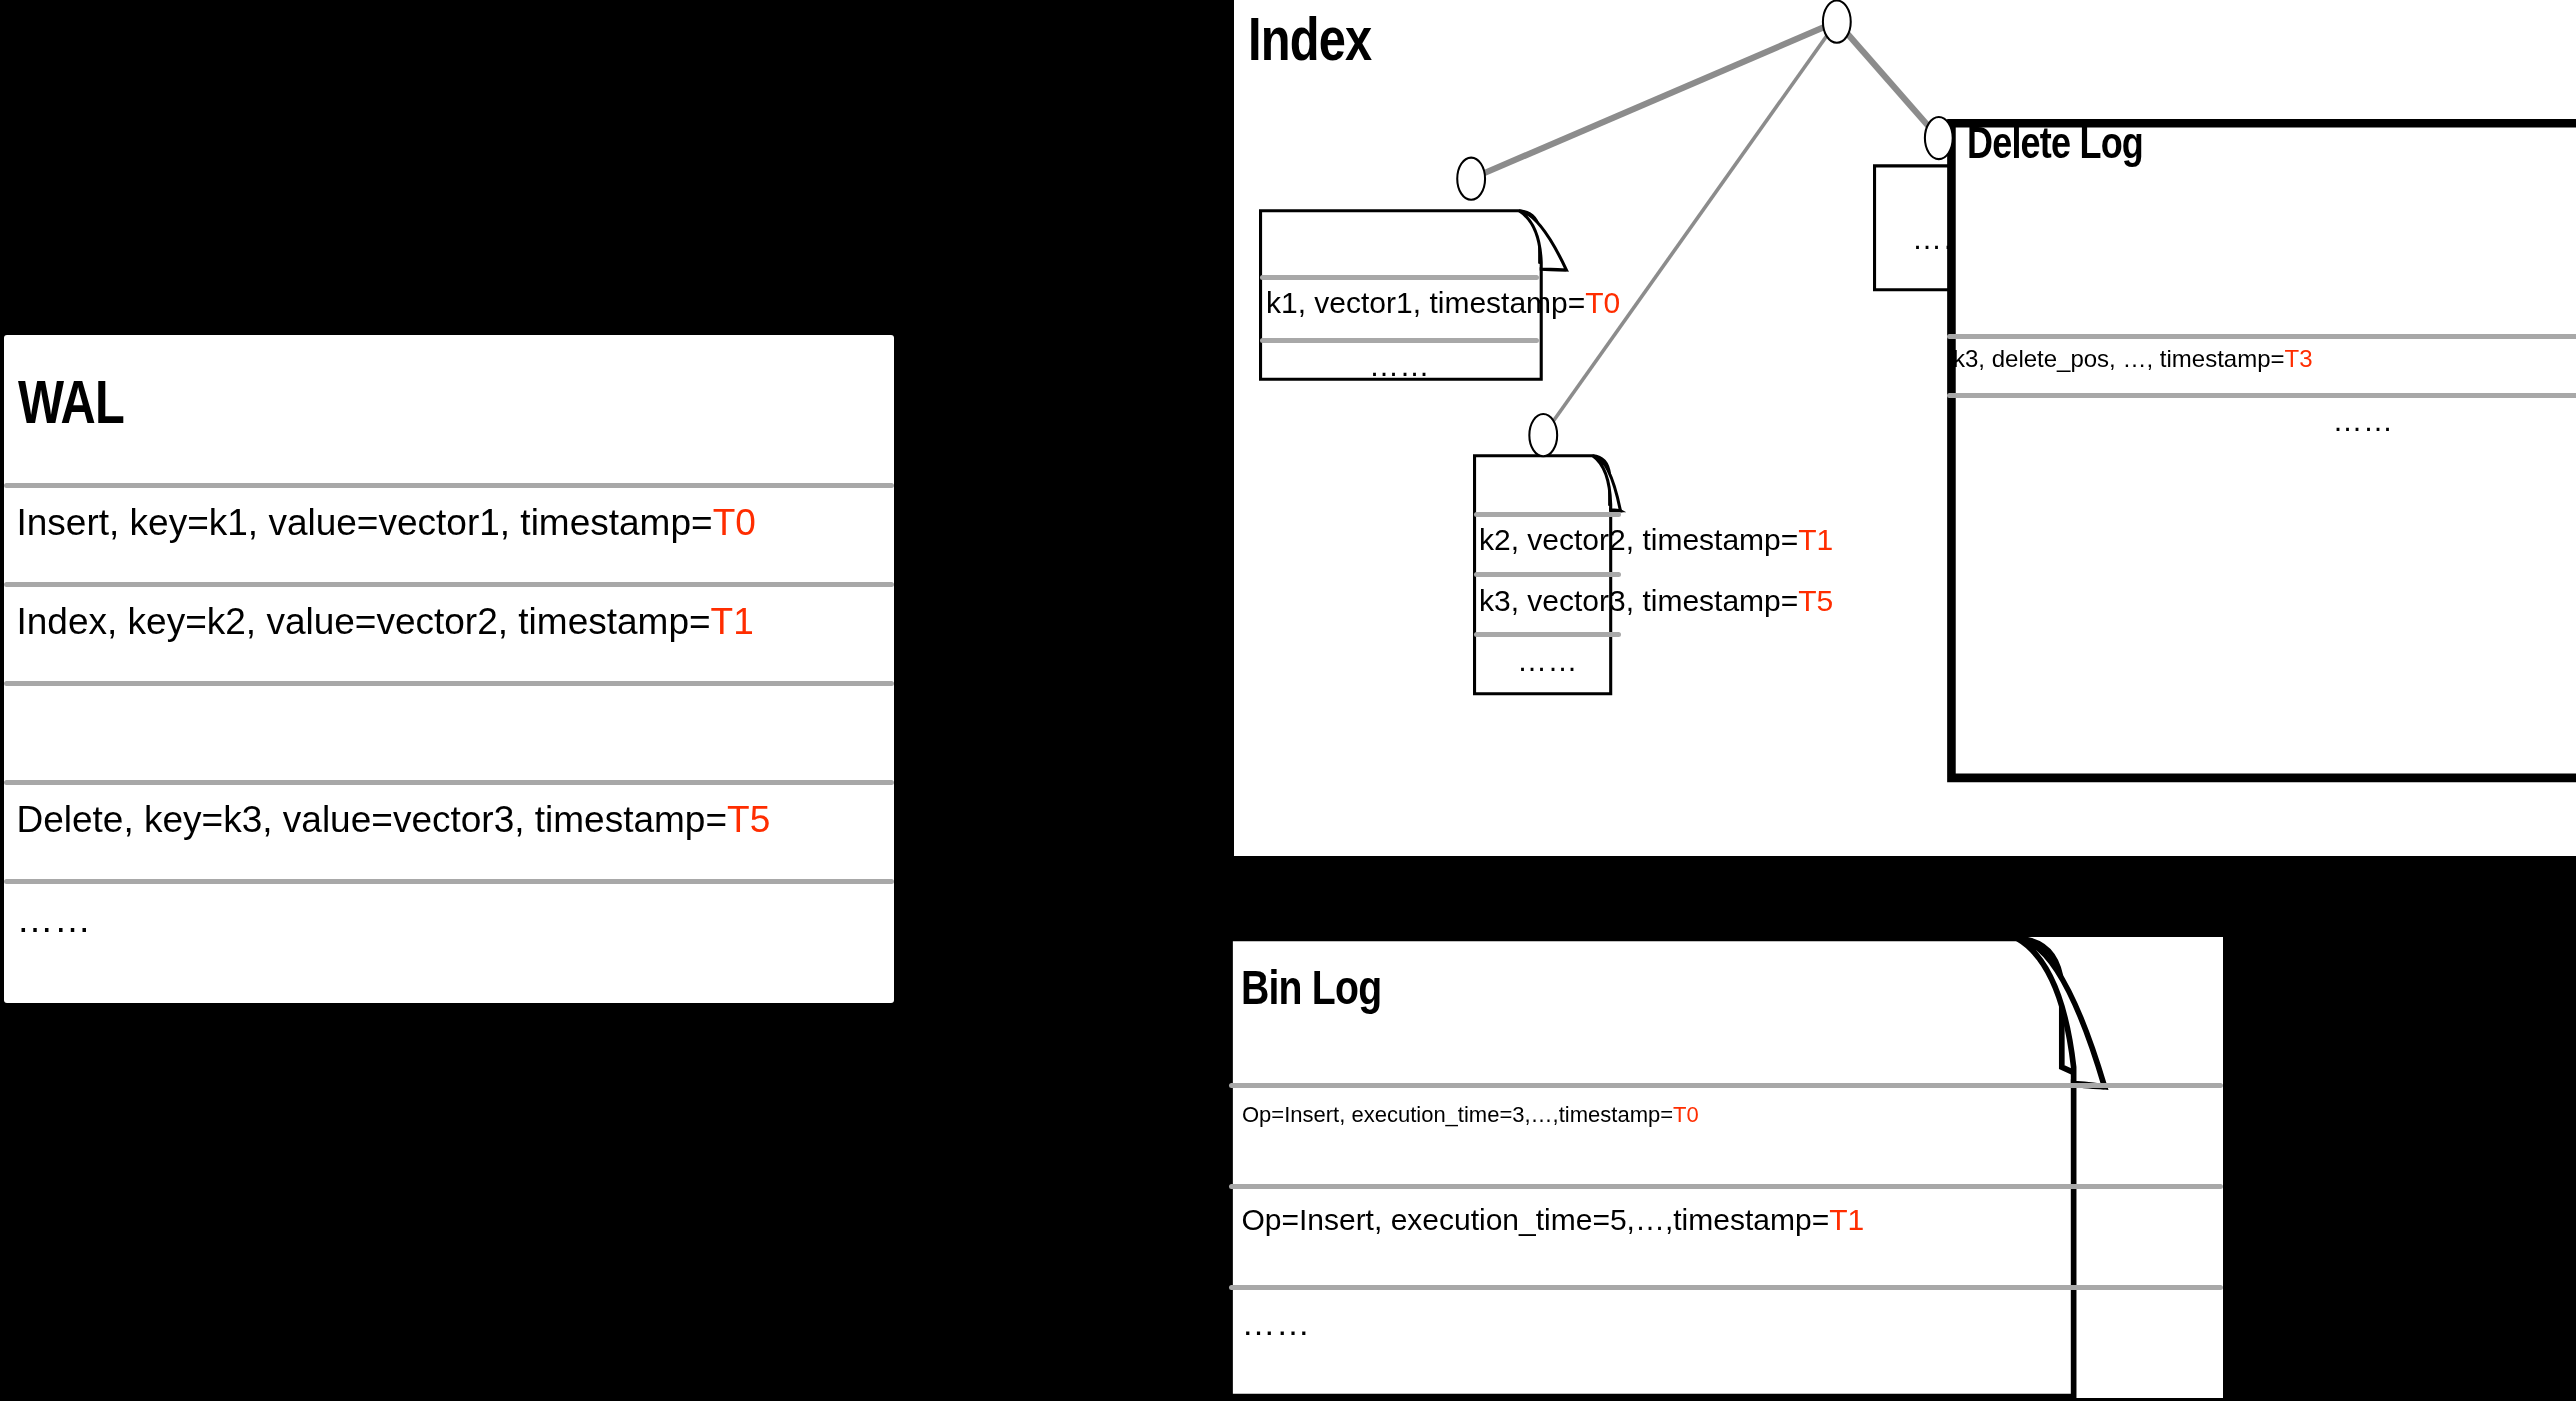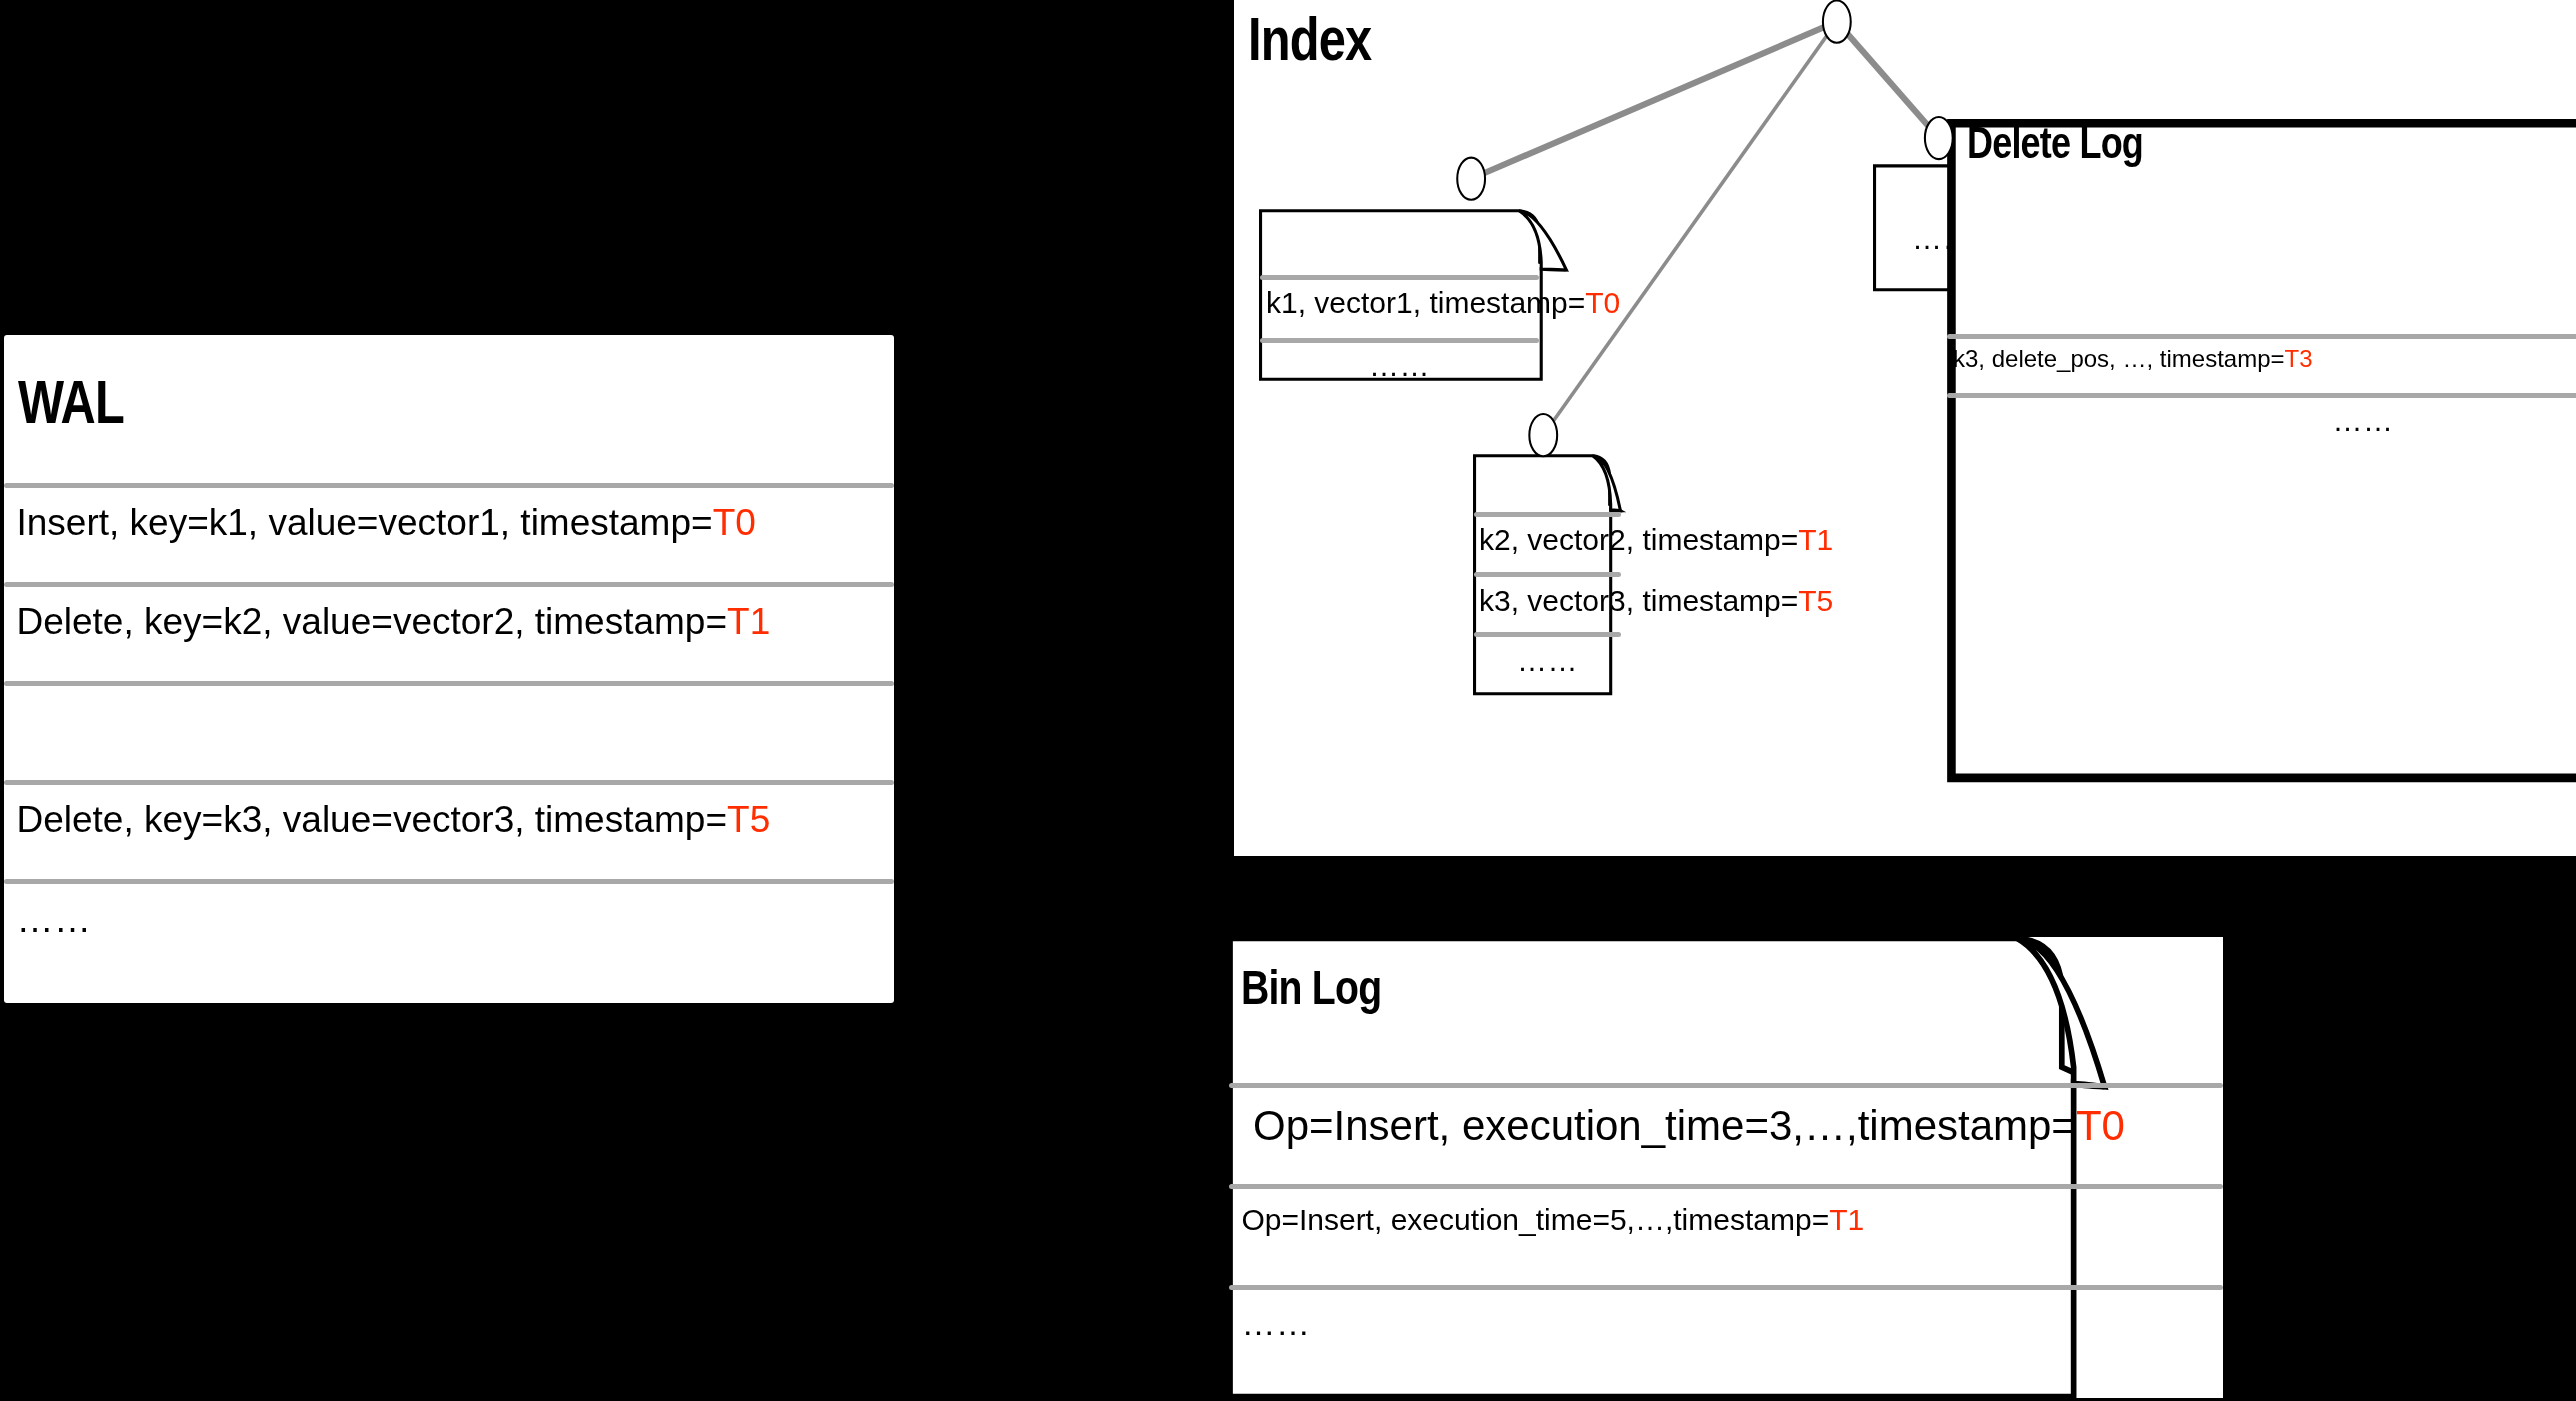--- a/index.html
+++ b/index.html
@@ -29,21 +29,21 @@
 
   <div class="divider" style="left:0px;top:148px;width:890px;"></div>
 
   <div class="rowtext" style="left:12.4px;top:167px;font-size:37px;">
     <span>Insert, key=k1, value=vector1, timestamp=</span><span class="ts">T0</span>
   </div>
 
   <div class="divider" style="left:0px;top:247px;width:890px;"></div>
 
   <div class="rowtext" style="left:12.4px;top:266px;font-size:37px;">
-    <span>Delete, key=k2, value=vector2, timestamp=</span><span class="ts">T1</span>
+    <span>Index, key=k2, value=vector2, timestamp=</span><span class="ts">T1</span>
   </div>
 
   <div class="divider" style="left:0px;top:346px;width:890px;"></div>
 
 
   <div class="divider" style="left:0px;top:445px;width:890px;"></div>
 
   <div class="rowtext" style="left:12.4px;top:464px;font-size:37px;">
     <span>Delete, key=k3, value=vector3, timestamp=</span><span class="ts">T5</span>
   </div>
@@ -140,21 +140,21 @@
     <path d="M2 2 L 1530 2 Q 1608 6 1617 92 L 1617 252 L 1700 290
              Q 1652 288 1640 284 L 1640 892 L 2 892 Z" fill="#ffffff" stroke="#000000" stroke-width="11"></path>
     <path d="M1530 2 Q 1617 10 1700 290 Q 1652 284 1640 284 L 1640 252
              Q 1617 52 1530 2 Z" fill="#ffffff" stroke="#000000" stroke-width="11"></path>
   </svg>
 
   <div class="panel-title" style="left:12.4px;top:21.6px;font-size:49px;">Bin Log</div>
 
   <div class="divider" style="left:0px;top:146px;width:994px;"></div>
 
-  <div class="rowtext" style="left:24px;top:165px;font-size:42px;text-align:right;">
+  <div class="rowtext" style="left:13px;top:165px;font-size:22px;text-align:right;">
     <span>Op=Insert, execution_time=3,…,timestamp=</span><span class="ts">T0</span>
   </div>
 
   <div class="divider" style="left:0px;top:247px;width:994px;"></div>
 
   <div class="rowtext" style="left:12.4px;top:266px;font-size:30px;">
     <span>Op=Insert, execution_time=5,…,timestamp=</span><span class="ts">T1</span>
   </div>
 
   <div class="divider" style="left:0px;top:348px;width:994px;"></div>

